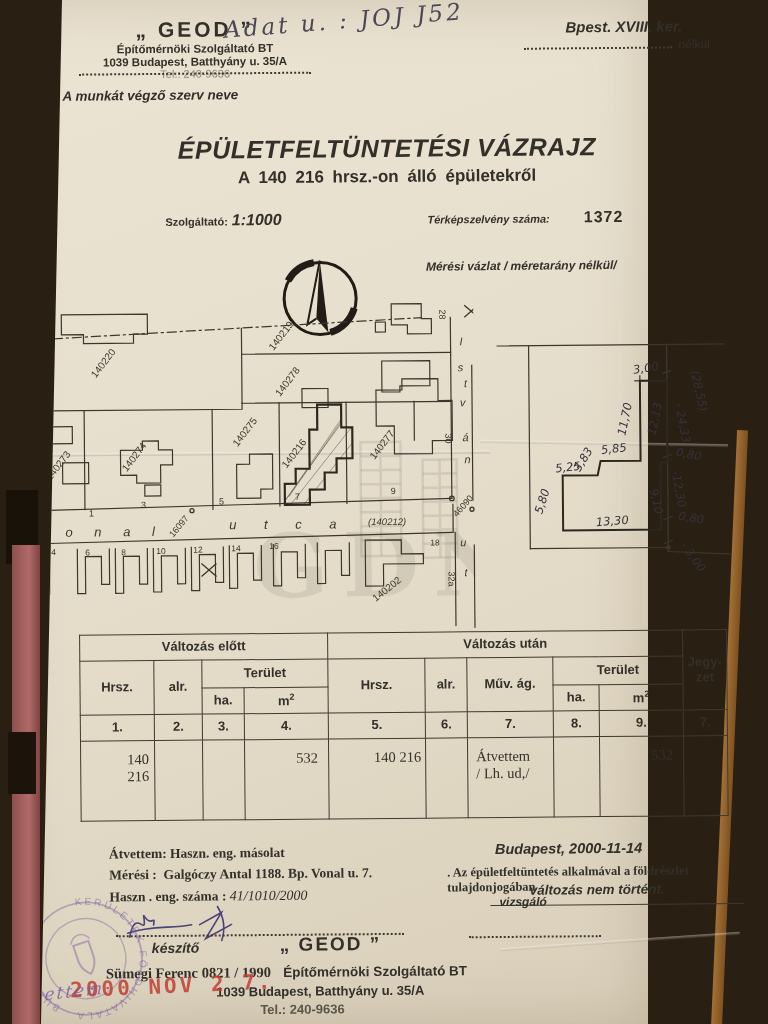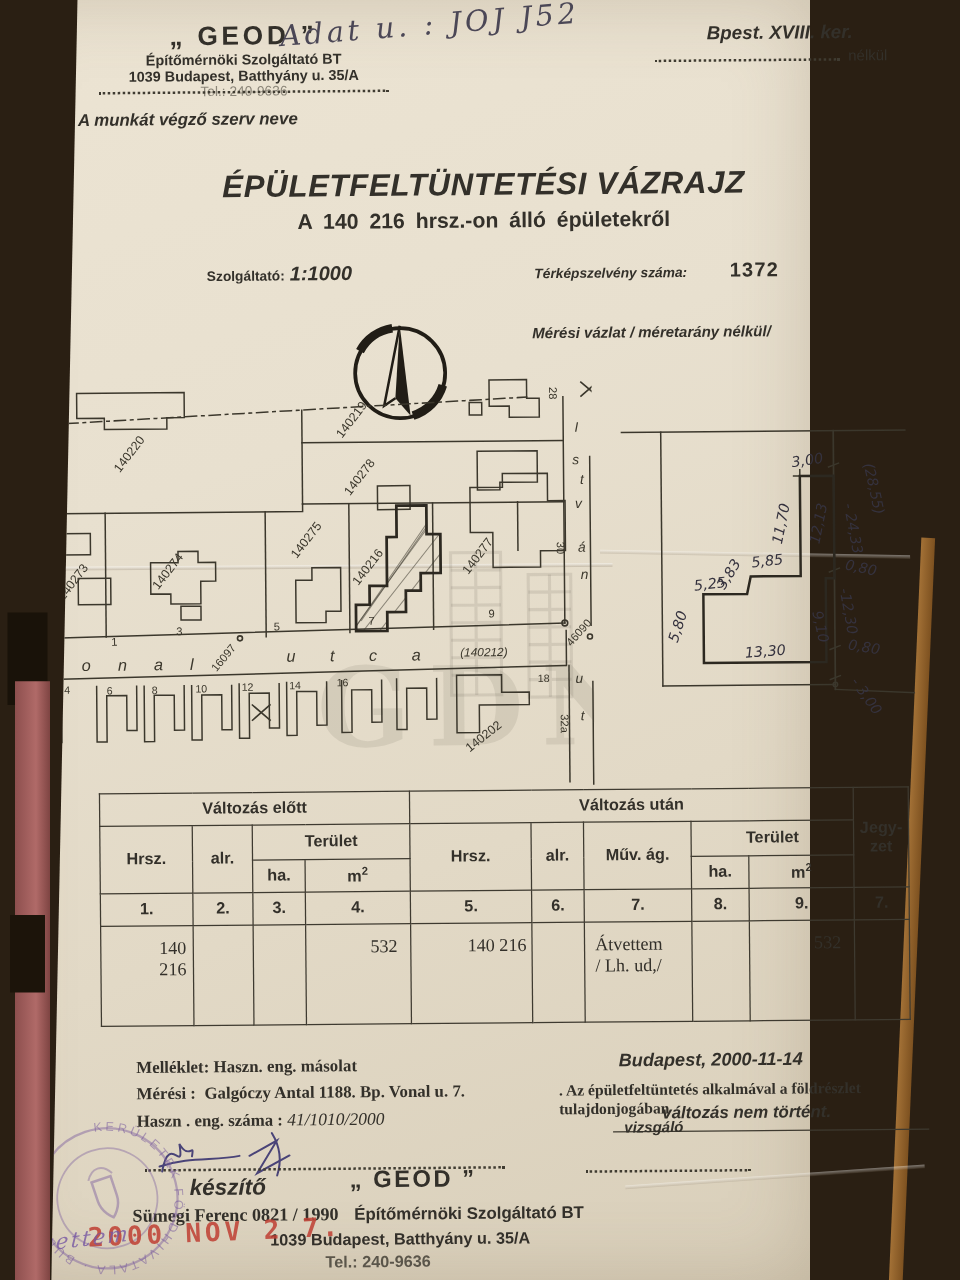--- a/index.html
+++ b/index.html
@@ -64,21 +64,21 @@
   .f-mell{left:106px;top:844px;}
   .f-megb{left:106px;top:865px;}
   .f-haszn{left:106px;top:887px;}
   .f-haszn i{font-weight:normal;font-size:14px;}
   .f-date{left:492px;top:842px;font-size:14.5px;font-weight:bold;font-style:italic;}
   .f-st1{left:444px;top:866px;width:306px;font-family:"Liberation Serif",serif;font-size:12.5px;font-weight:bold;}
   .f-st2{left:444px;top:884px;width:300px;text-align:center;font-size:13.5px;font-weight:bold;font-style:italic;}
   .f-rule{left:487px;top:906px;width:253px;border-bottom:1.6px solid #3e3a30;}
   
   .dotline-l{left:112px;top:933px;width:288px;border-bottom:2.5px dotted #3f3b31;}
-  .keszito{left:148px;top:938px;font-size:18px;font-weight:bold;font-style:italic;}
+  .keszito{left:148px;top:938px;font-size:14px;font-weight:bold;font-style:italic;}
   .geod2{left:276px;top:933px;font-size:19px;font-weight:bold;letter-spacing:2px;}
   .maker{left:102px;top:962px;white-space:nowrap;}
   .maker .s1{font-family:"Liberation Serif",serif;font-size:14.5px;font-weight:bold;}
   .maker .s2{font-size:13.5px;font-weight:bold;margin-left:8px;}
   .co2a{left:212px;top:983px;font-size:13px;font-weight:bold;}
   .co2b{left:256px;top:1001px;font-size:13px;font-weight:bold;color:rgba(60,56,48,.8);}
   .dotline-r{left:465px;top:937px;width:132px;border-bottom:2.5px dotted #3f3b31;}
   .vizsgalo{left:496px;top:896px;font-size:12px;font-weight:bold;font-style:italic;}
   
   .datestamp{left:66px;top:972px;font-size:21px;font-weight:bold;letter-spacing:3px;
@@ -359,21 +359,21 @@
               <div>/ Lh. ud,/</div>
         </td>
         <td class="data"></td>
         <td class="data">532</td>
         <td class="data"></td>
       </tr>
     </tbody>
       </table>
 
     <div class="abs f-line f-mell">
-      <span>Melléklet:</span> <span>Haszn. eng.  másolat</span>
+      <span>Átvettem:</span> <span>Haszn. eng.  másolat</span>
     </div>
     <div class="abs f-line f-megb">
       <span>Mérési :</span>&nbsp; <span>Galgóczy  Antal  1188. Bp. Vonal u. 7.</span>
     </div>
     <div class="abs f-line f-haszn">
       <span>Haszn . eng.  száma :</span> <i>41/1010/2000</i>
     </div>
     <div class="abs f-date">Budapest, 2000-11-14</div>
     <div class="abs f-st1">.      Az épületfeltüntetés alkalmával a földrészlet tulajdonjogában</div>
     <div class="abs f-st2">változás nem történt.</div>

